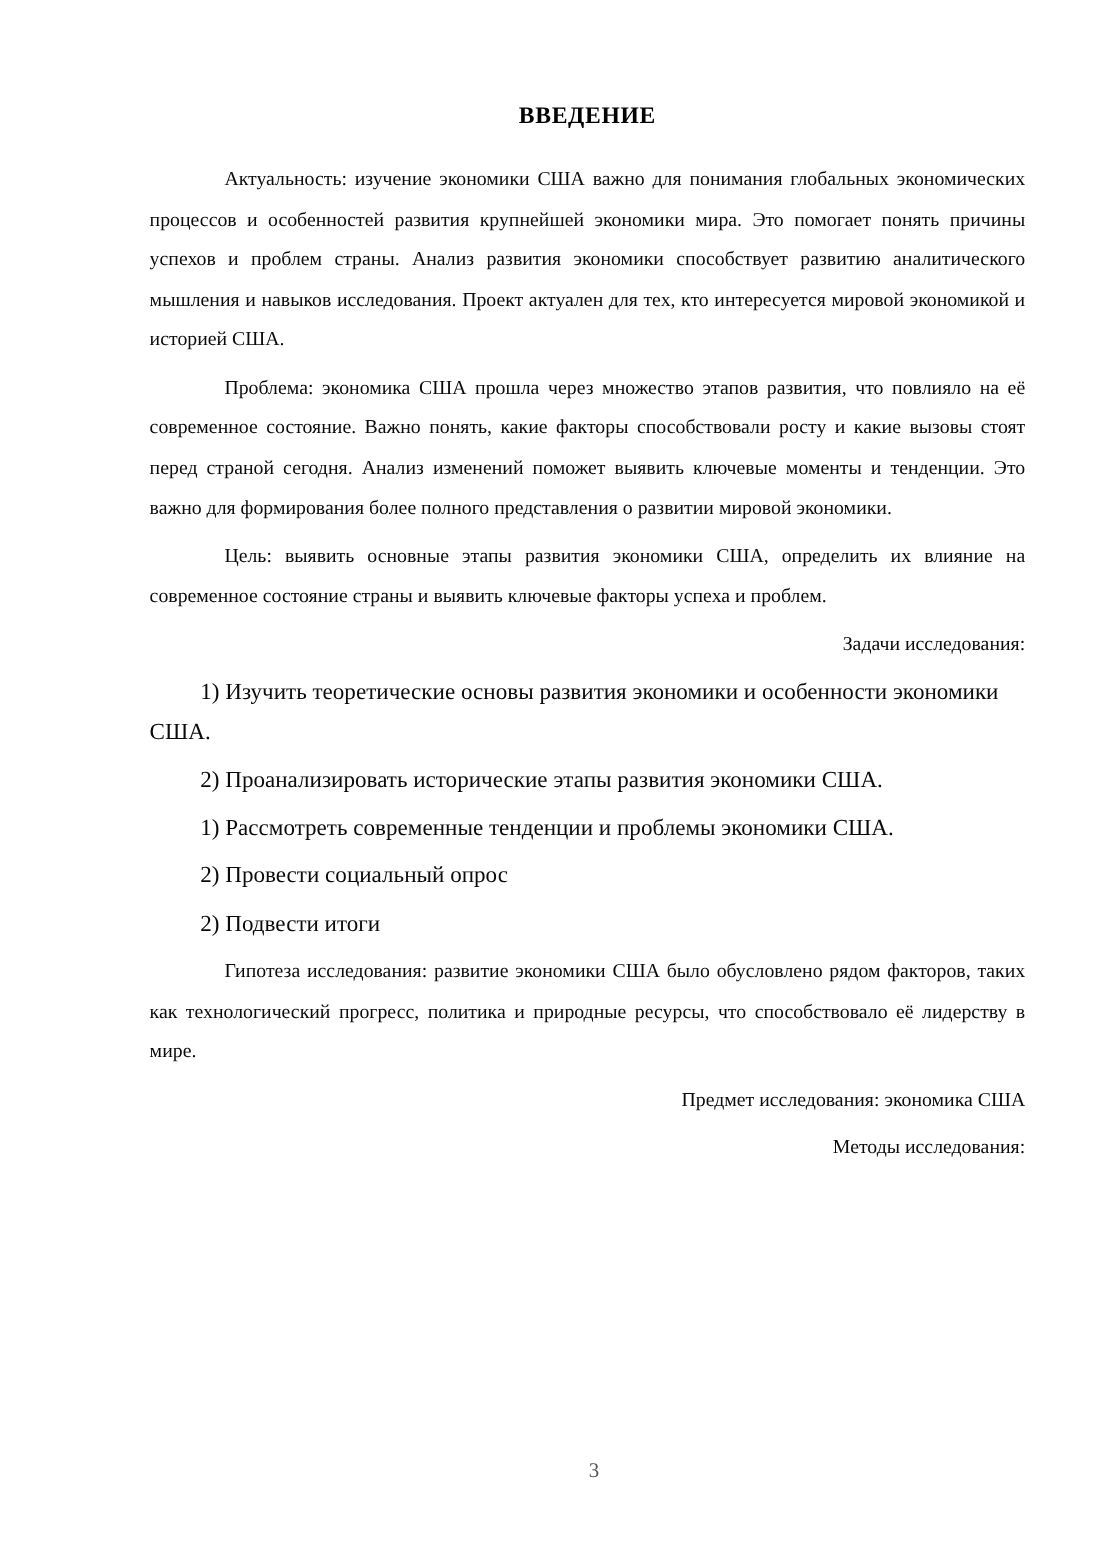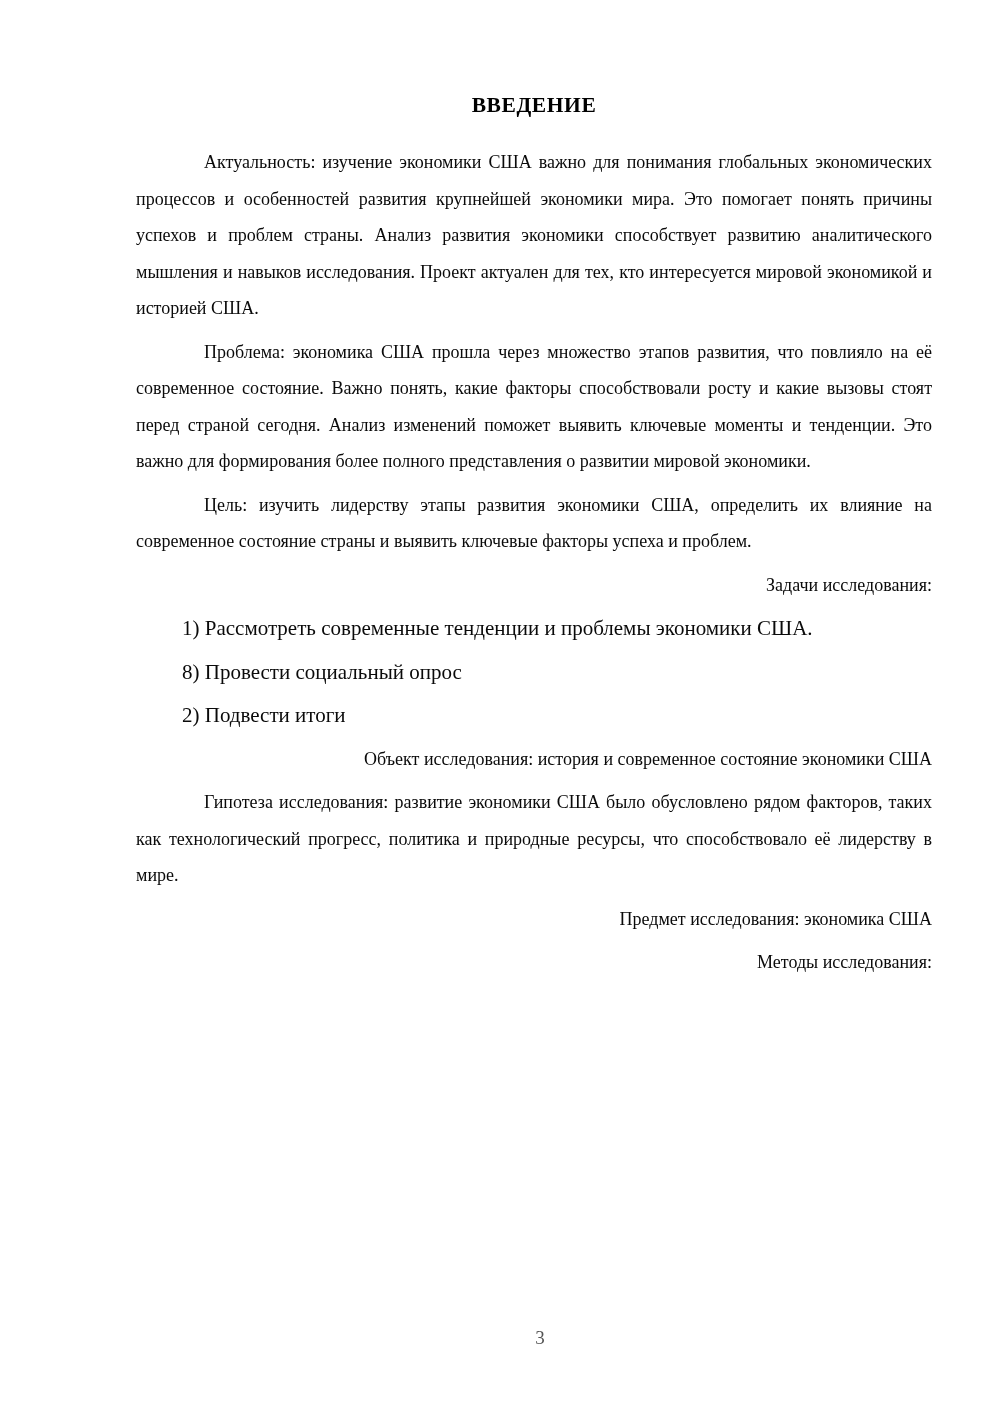--- a/index.html
+++ b/index.html
@@ -88,33 +88,34 @@
 <div class="page">
 
   <div class="content">
 
     <h1 class="doc-title">ВВЕДЕНИЕ</h1>
 
     <p class="para">Актуальность: изучение экономики США важно для понимания глобальных экономических процессов и особенностей развития крупнейшей экономики мира. Это помогает понять причины успехов и проблем страны. Анализ развития экономики способствует развитию аналитического мышления и навыков исследования. Проект актуален для тех, кто интересуется мировой экономикой и историей США.</p>
 
     <p class="para">Проблема: экономика США прошла через множество этапов развития, что повлияло на её современное состояние. Важно понять, какие факторы способствовали росту и какие вызовы стоят перед страной сегодня. Анализ изменений поможет выявить ключевые моменты и тенденции. Это важно для формирования более полного представления о развитии мировой экономики.</p>
 
-    <p class="para">Цель: изучить лидерству этапы развития экономики США, определить их влияние на современное состояние страны и выявить ключевые факторы успеха и проблем.</p>
+    <p class="para">Цель: выявить основные этапы развития экономики США, определить их влияние на современное состояние страны и выявить ключевые факторы успеха и проблем.</p>
 
     <p class="para last-left">Задачи исследования:</p>
 
+    <p class="list-item">1) Изучить теоретические основы развития экономики и особенности экономики США.</p>
 
+    <p class="list-item">2) Проанализировать исторические этапы развития экономики США.</p>
 
     <p class="list-item">1) Рассмотреть современные тенденции и проблемы экономики США.</p>
 
-    <p class="list-item">8) Провести социальный опрос</p>
+    <p class="list-item">2) Провести социальный опрос</p>
 
     <p class="list-item">2) Подвести итоги</p>
 
-    <p class="para last-left">Объект исследования: история и современное состояние экономики США</p>
 
     <p class="para">Гипотеза исследования: развитие экономики США было обусловлено рядом факторов, таких как технологический прогресс, политика и природные ресурсы, что способствовало её лидерству в мире.</p>
 
     <p class="para last-left">Предмет исследования: экономика США</p>
 
     <p class="para last-left">Методы исследования:</p>
 
   </div>
 
   <div class="page-number">3</div>

